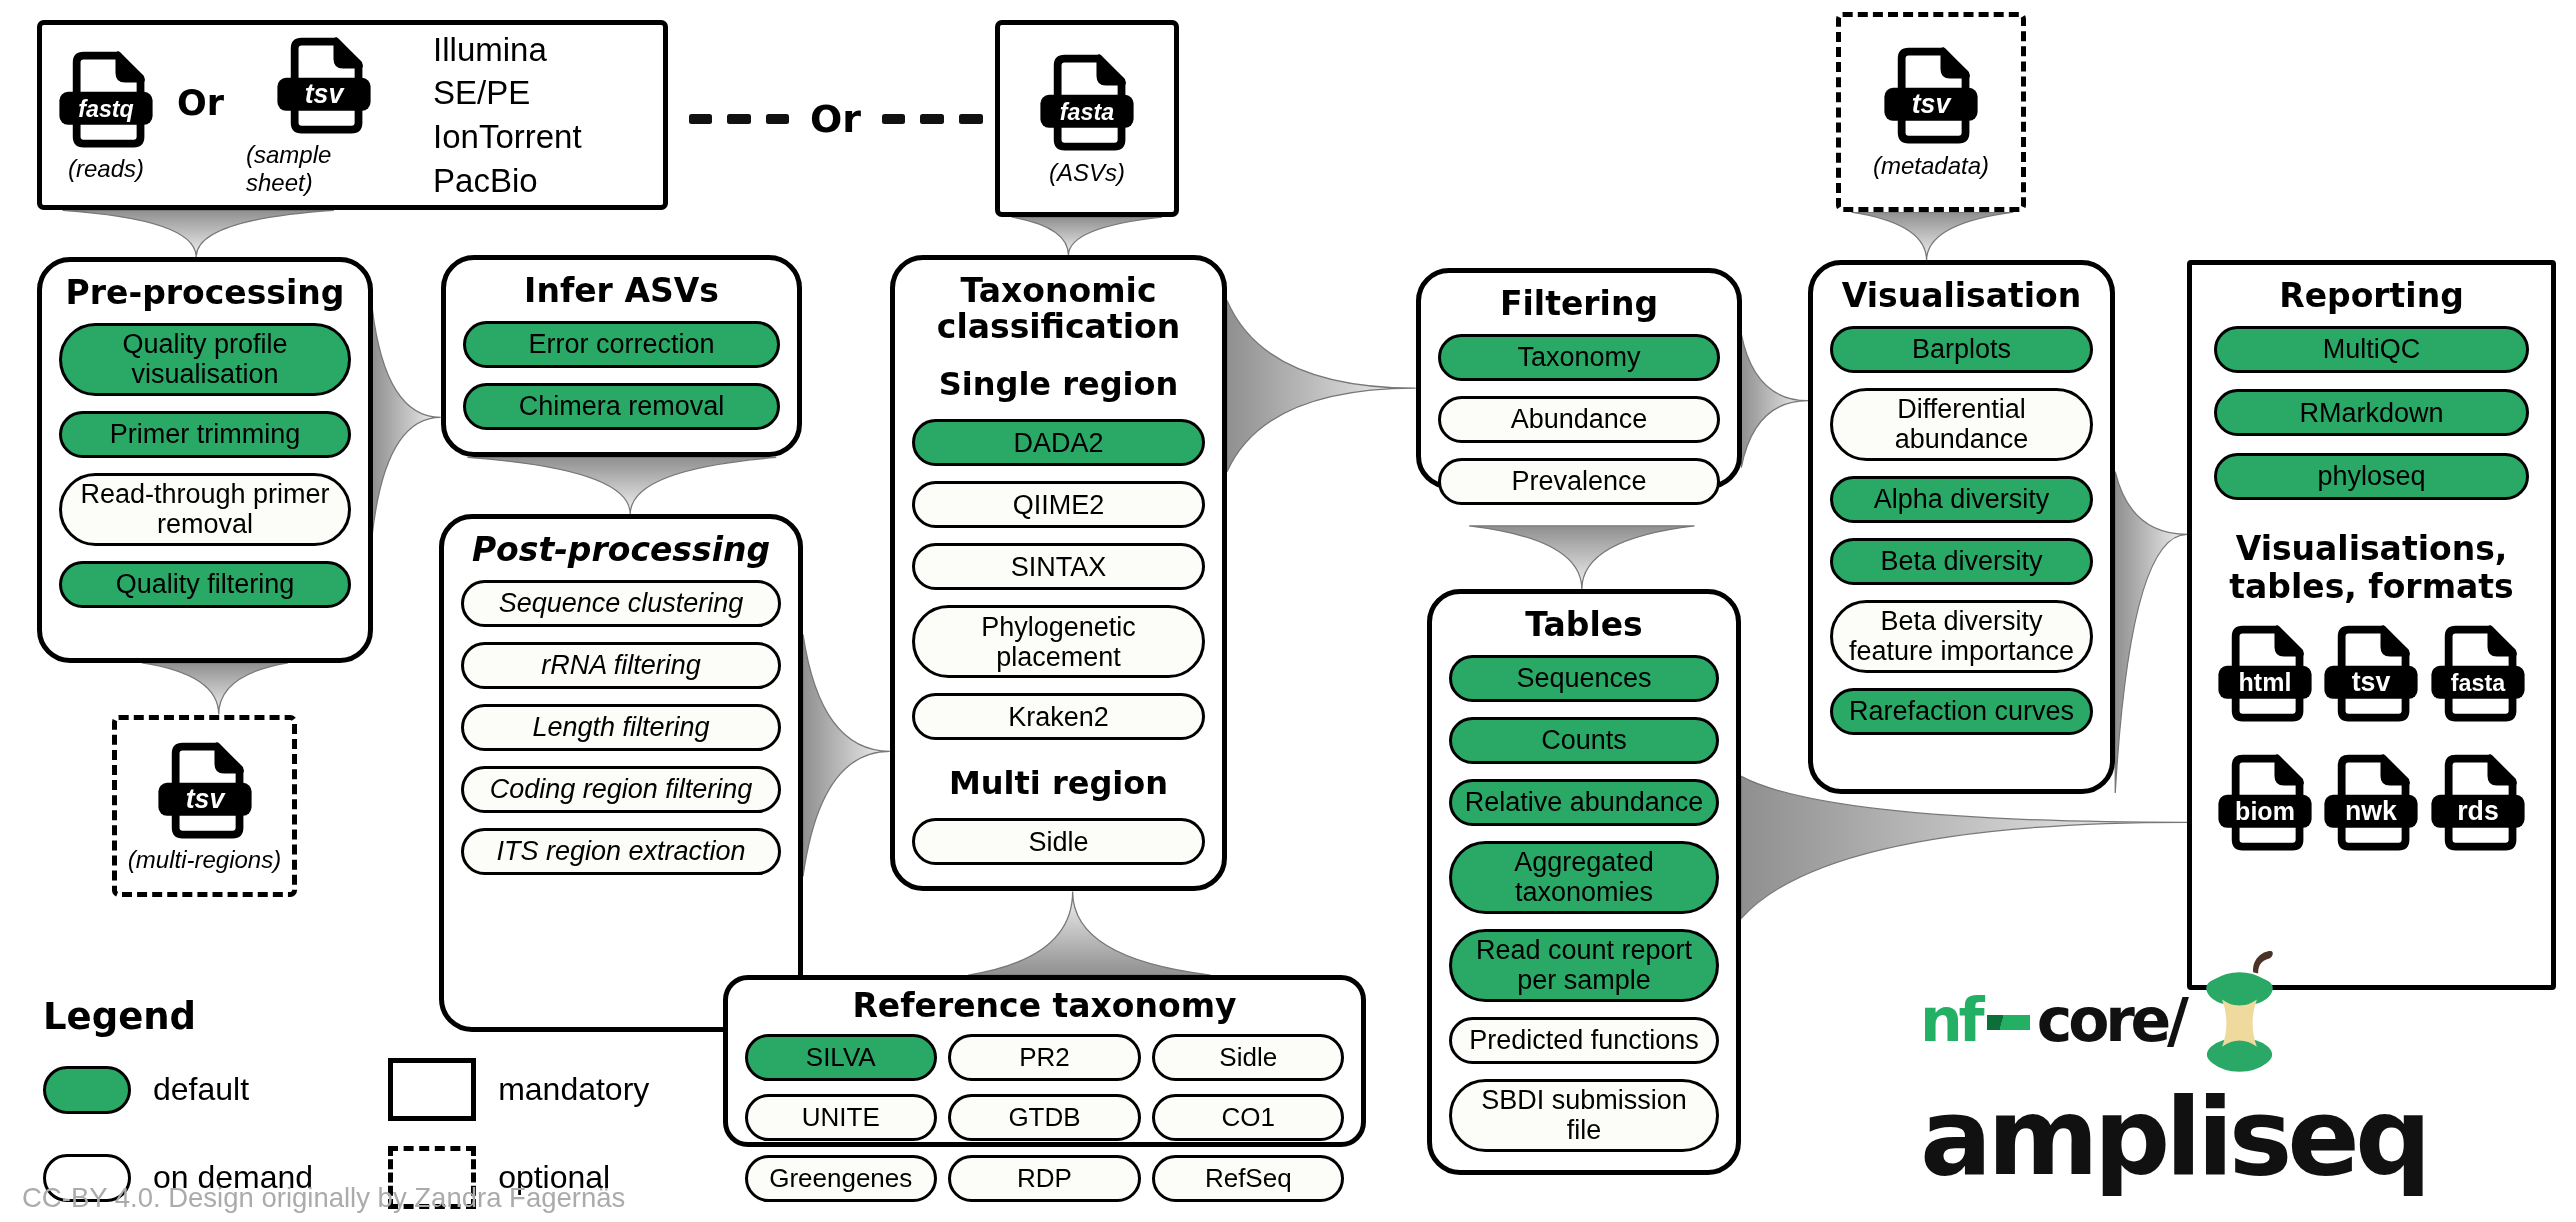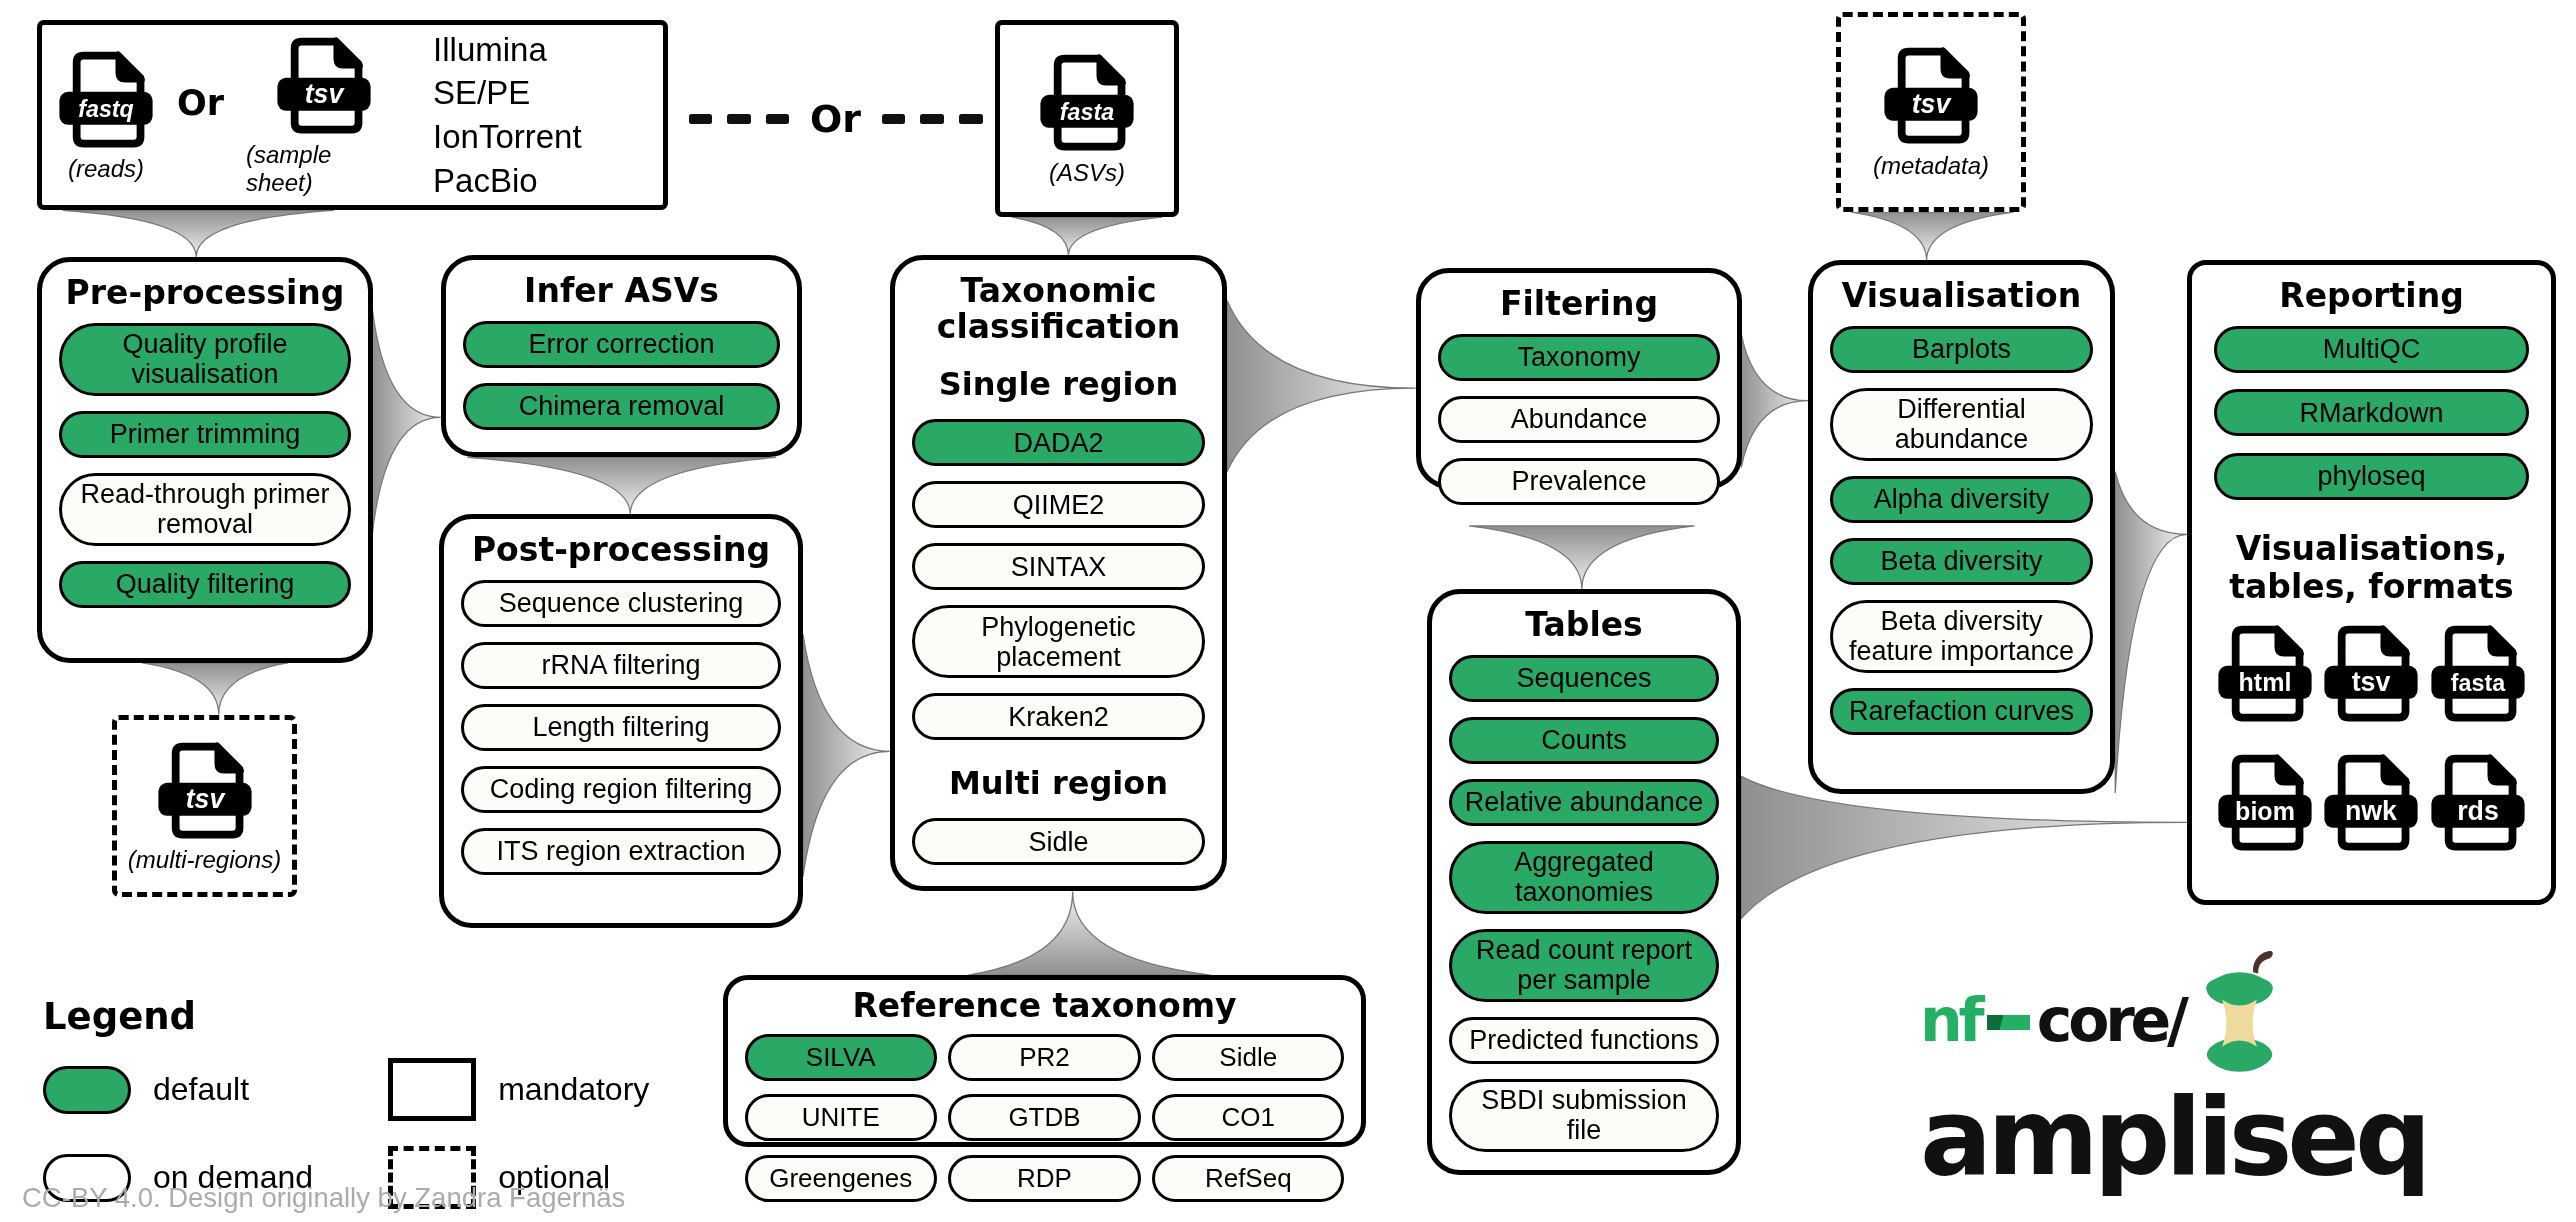--- a/index.html
+++ b/index.html
@@ -38,28 +38,28 @@
   #or-sep{position:absolute;left:681px;top:90px;width:309px;height:58px;z-index:2;
        display:flex;align-items:center;justify-content:center;}
   .dash{display:inline-block;width:32px;height:9.2px;background:#111;border-radius:2.5px;margin:0 7.5px;}
   .or-text{font-family:"DejaVu Sans",sans-serif;font-weight:bold;font-size:38px;margin:0 13.4px;}
   #asvs-box{left:995px;top:20px;width:184px;height:197px;}
   #metadata-box{left:1836px;top:11.7px;width:190px;height:200px;}
   #multiregions-box{left:112px;top:715px;width:185px;height:182px;}
   
   #m-preprocessing{left:37px;top:257px;width:336px;height:406px;}
   #m-infer{left:441px;top:255px;width:361px;height:202px;}
-  #m-post{left:439px;top:514px;width:364px;height:414px;}
+  #m-post{left:439px;top:514px;width:364px;height:518px;font-style:italic;}
   #m-taxcls{left:890px;top:255px;width:337px;height:636px;}
   #m-reftax{left:723px;top:975px;width:643px;height:172px;border-radius:25px;}
   #m-reftax .box-title{padding-top:8.3px;}
   #m-filtering{left:1416px;top:268px;width:326px;height:221px;}
   #m-tables{left:1427px;top:589px;width:314px;height:586px;}
   #m-vis{left:1808px;top:260px;width:307px;height:534px;}
-  #m-reporting{left:2187px;top:260px;width:369px;height:645px;border-radius:19px;border-width:5px;}
+  #m-reporting{left:2187px;top:260px;width:369px;height:730px;border-radius:4px;border-width:5px;}
   #m-reporting .pills{gap:16.7px;padding:5px 22px 8.3px;}
   .formats-heading{font-size:33px;line-height:1.15;padding-top:22px;}
   .formats-grid{display:grid;grid-template-columns:repeat(3,1fr);gap:22px 5px;
        padding:13.4px 22px;justify-items:center;}
   
   #legend{position:absolute;left:43px;top:995px;z-index:2;}
   .legend-title{font-family:"DejaVu Sans",sans-serif;font-weight:bold;font-size:37px;margin-bottom:20px;}
   .legend-grid{display:grid;grid-template-columns:auto auto;column-gap:75px;row-gap:25px;}
   .legend-entry{display:flex;align-items:center;gap:22px;}
   .legend-label{font-size:32px;}

